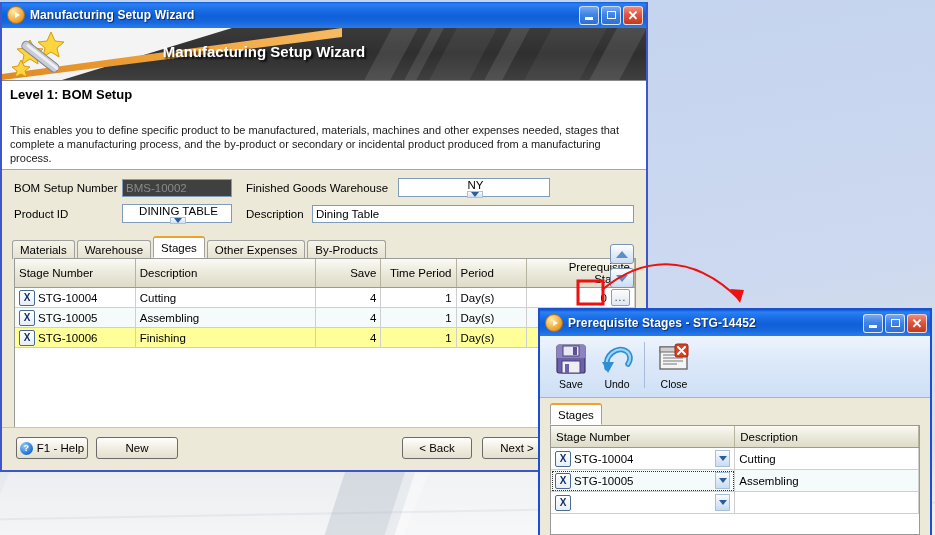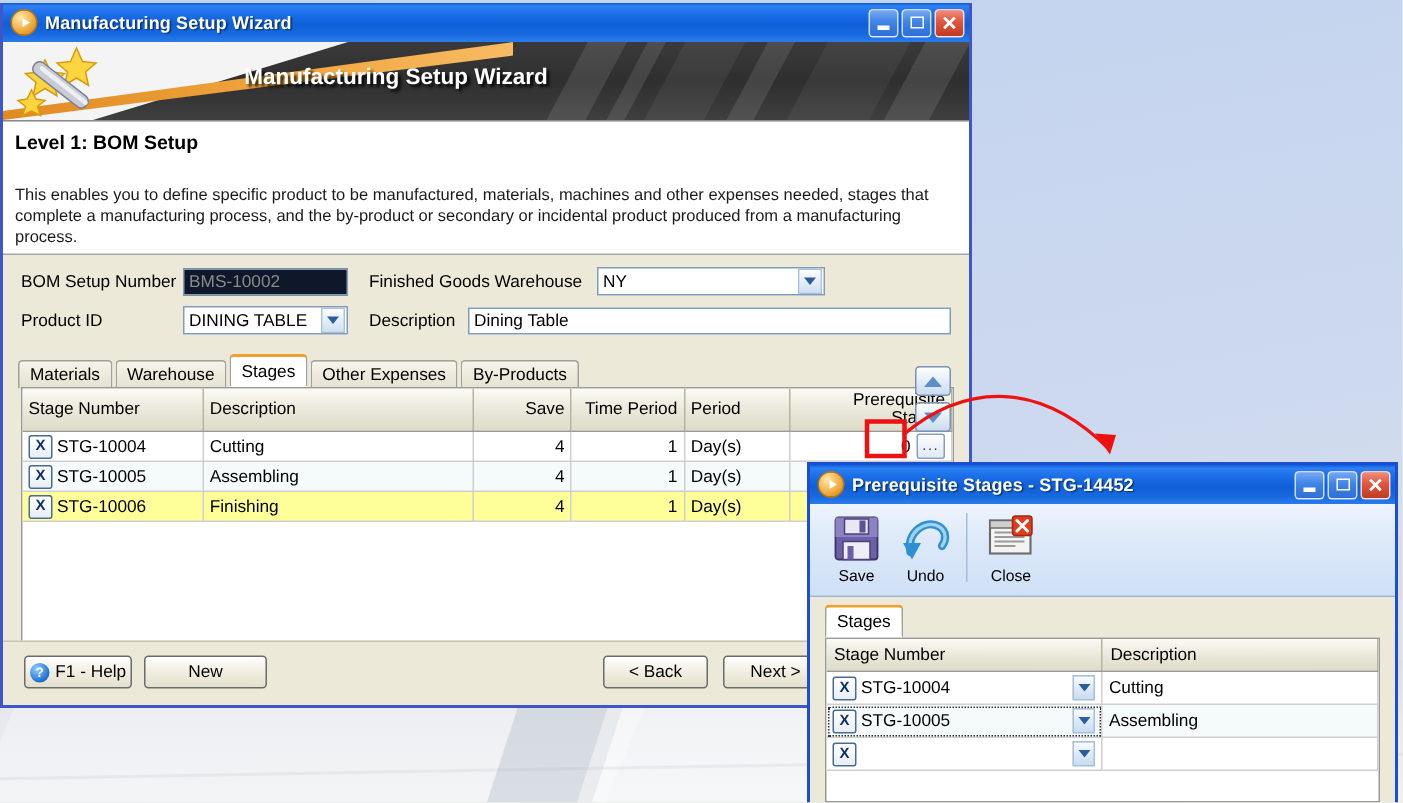--- a/index.html
+++ b/index.html
@@ -114,26 +114,27 @@
 
   .form-area { padding: 8px 10px 0 12px; background: #ece9d8; }
   .form-row { display: flex; align-items: center; margin-bottom: 7px; }
   .flabel { font-size: 11.5px; color: #000; }
 
   .tf {
     border: 1px solid #7f9db9; background: #fff; height: 18px;
     font-size: 11.5px; color: #333; padding: 0 3px; box-sizing: border-box;
     display: flex; align-items: center;
   }
-  .tf.readonly { color: #8a8a8a; background: #0f172a; }
+  .tf.readonly { color: #8a8a8a; background: #404040; }
   .combo {
     border: 1px solid #7f9db9; background: #fff; height: 19px;
     font-size: 11.5px; color: #000; box-sizing: border-box;
     display: flex; align-items: center; justify-content: space-between;
     padding-left: 3px;
+    flex-direction: column;
   }
   .combo .arrow-box {
     width: 16px; height: 17px; margin: 0 1px 0 0;
     background: linear-gradient(180deg, #fdfdfd 0%, #e6effa 45%, #cfe0f2 100%);
     border: 1px solid #aac3dd; box-sizing: border-box;
     display: flex; align-items: center; justify-content: center;
   }
   .chev { width: 0; height: 0; border-left: 4px solid transparent; border-right: 4px solid transparent; border-top: 5px solid #2a5d9e; }
 
   

